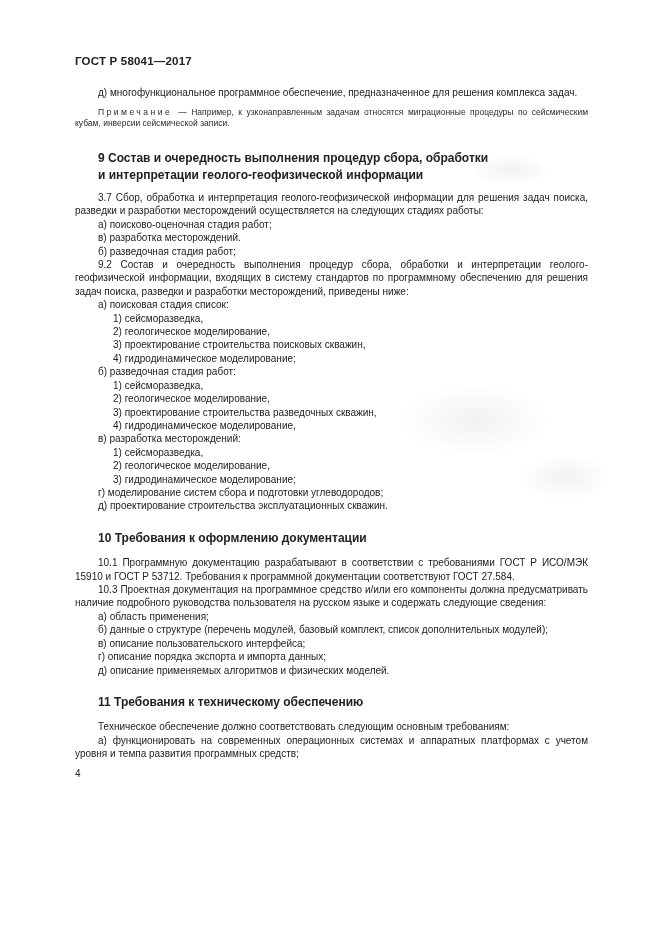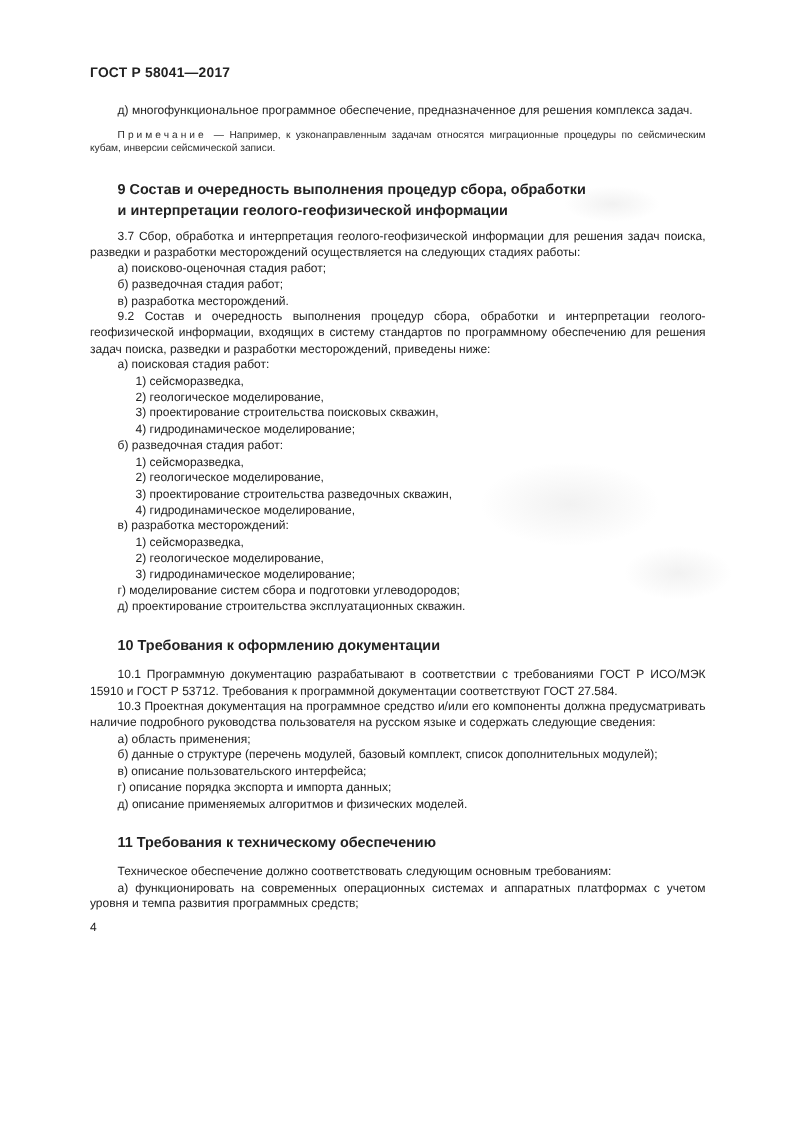--- a/index.html
+++ b/index.html
@@ -71,26 +71,26 @@
 
   <p class="note"><span class="note-label">Примечание</span><span>—  Например, к узконаправленным задачам относятся миграционные процедуры по сейсмическим кубам, инверсии сейсмической записи.</span></p>
 
   <div class="sec-heading">
     <div>9 Состав и очередность выполнения процедур сбора, обработки</div>
     <div>и интерпретации геолого-геофизической информации</div>
   </div>
 
   <p class="para">3.7 Сбор, обработка и интерпретация геолого-геофизической информации для решения задач поиска, разведки и разработки месторождений осуществляется на следующих стадиях работы:</p>
   <div class="li1">а) поисково-оценочная стадия работ;</div>
+  <div class="li1">в) разработка месторождений.</div>
   <div class="li1">б) разведочная стадия работ;</div>
-  <div class="li1">в) разработка месторождений.</div>
 
   <p class="para">9.2 Состав и очередность выполнения процедур сбора, обработки и интерпретации геолого-геофизической информации, входящих в систему стандартов по программному обеспечению для решения задач поиска, разведки и разработки месторождений, приведены ниже:</p>
 
-  <div class="li1">а) поисковая стадия работ:</div>
+  <div class="li1">а) поисковая стадия список:</div>
   <div class="li2">1) сейсморазведка,</div>
   <div class="li2">2) геологическое моделирование,</div>
   <div class="li2">3) проектирование строительства поисковых скважин,</div>
   <div class="li2">4) гидродинамическое моделирование;</div>
 
   <div class="li1">б) разведочная стадия работ:</div>
   <div class="li2">1) сейсморазведка,</div>
   <div class="li2">2) геологическое моделирование,</div>
   <div class="li2">3) проектирование строительства разведочных скважин,</div>
   <div class="li2">4) гидродинамическое моделирование,</div>

